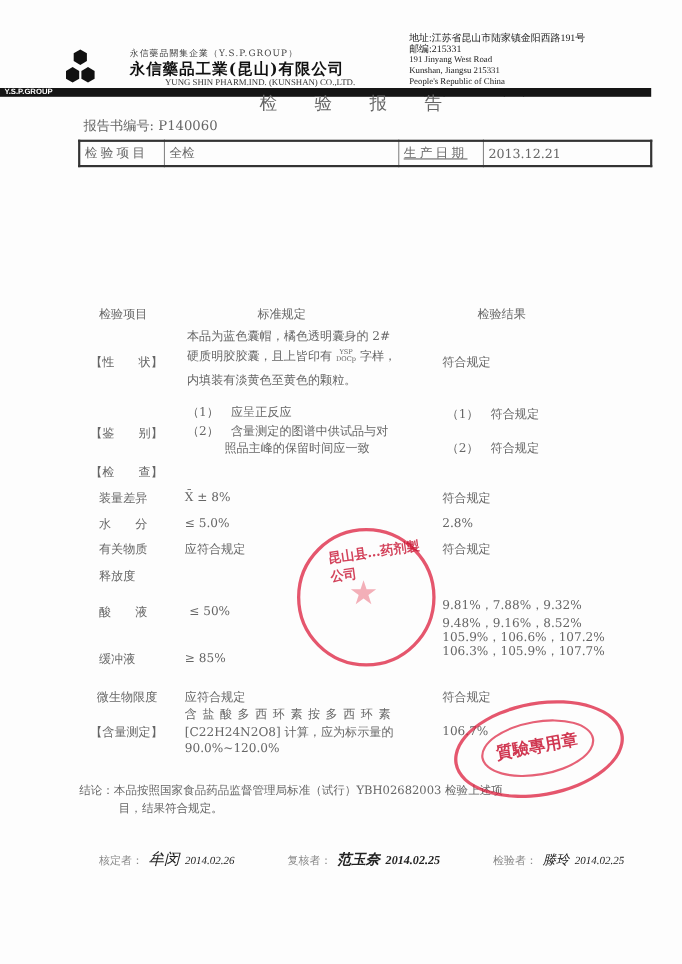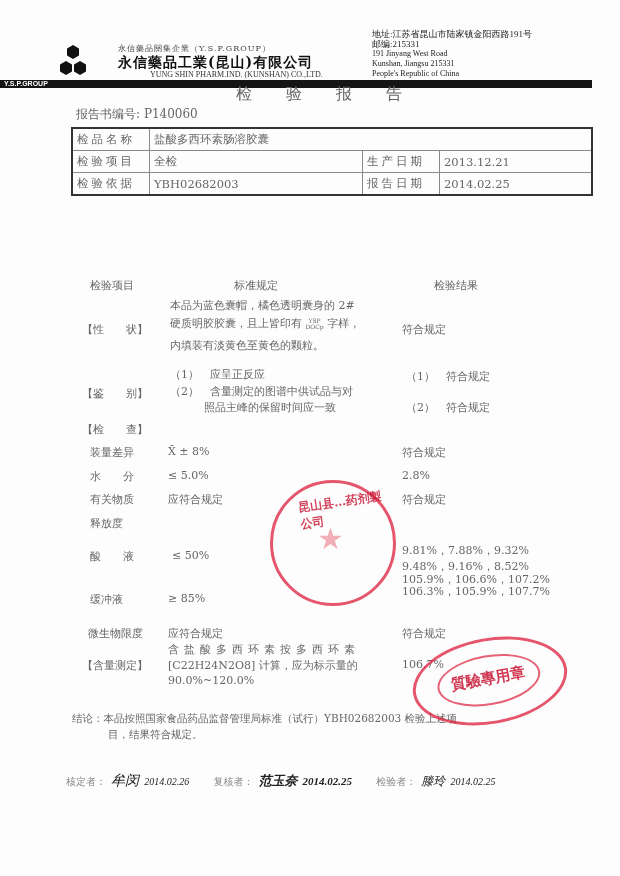--- a/index.html
+++ b/index.html
@@ -13,33 +13,33 @@
   .addr { left:372px; top:29px; font-size:8px; color:#222; line-height:10px; font-family:"Liberation Serif", serif; }
   .addr .cn { font-size:9px; }
   .bar { left:0; top:80px; width:592px; height:8px; background:#151515; }
   .bar-tag { left:4px; top:80px; height:8px; font-size:7px; color:#fff; font-weight:bold; font-family:"Liberation Sans", sans-serif; line-height:8px; }
   .title { left:236px; top:84px; font-size:16px; color:#666; letter-spacing:34px; }
   .rptno { left:76px; top:106px; font-size:12px; color:#666; }
   table.info { position:absolute; left:71px; top:127px; width:522px; border-collapse:collapse; font-size:11.5px; color:#666; }
   table.info td { border:1px solid #888; height:21px; padding:0 4px; }
   table.info { border:2px solid #333; }
   td.lbl { width:68px; letter-spacing:3px; white-space:nowrap; }
-  td.lbl2 { width:68px; letter-spacing:3px; white-space:nowrap; }
+  td.lbl2 { width:68px; letter-spacing:3px; white-space:nowrap;text-decoration:underline; }
   .hdr { top:278px; font-size:11px; color:#666; }
   .txt { font-size:11px; color:#666; }
   .res { font-size:11px; color:#666; }
   .small { font-size:6px; line-height:6px; display:inline-block; vertical-align:middle; text-align:center; }
   .stamp1 { left:270px; top:480px; width:120px; height:120px; border-radius:50%; border:3px solid rgba(220,30,60,.75); }
   .stamp1 .t { position:absolute; left:26px; top:10px; font-size:12px; color:rgba(200,20,50,.8); font-weight:bold; transform:rotate(-8deg); }
   .stamp1 .star { position:absolute; left:44px; top:38px; font-size:30px; color:rgba(230,80,100,.45); }
   .stamp2 { left:412px; top:638px; width:150px; height:80px; border-radius:50%; border:3px solid rgba(220,30,60,.75); transform:rotate(-10deg); }
   .stamp2 .inner { position:absolute; left:22px; top:14px; width:100px; height:46px; border-radius:50%; border:2px solid rgba(220,30,60,.7); }
   .stamp2 .t { position:absolute; left:12px; top:12px; font-size:15px; color:rgba(200,20,50,.85); font-weight:bold; }
   .sig { font-family:Liberation Serif, serif; color:#222; font-style:italic; }
-  .slabel { font-size:10px; color:#888; }
+  .slabel { font-size:10px; color:#888;margin-left:24px; }
 </style>
 </head>
 <body>
 
 <svg class="abs logo" viewBox="0 0 30 34">
   <polygon points="15,1 21,4.5 21,11.5 15,15 9,11.5 9,4.5" fill="#111"></polygon>
   <polygon points="8,17 14,20.5 14,27.5 8,31 2,27.5 2,20.5" fill="#111"></polygon>
   <polygon points="22,17 28,20.5 28,27.5 22,31 16,27.5 16,20.5" fill="#111"></polygon>
 </svg>
 <div class="abs grp-cn">永信藥品關集企業（Y.S.P.GROUP）</div>
@@ -57,35 +57,25 @@
 <div class="abs bar-tag">Y.S.P.GROUP</div>
 <div class="abs title">检验报告</div>
 
 <div class="abs rptno">
   <span>报告书编号:</span>
   <span>P140060</span>
 </div>
 
 <table class="info">
   <tbody>
-      <tr>
-    <td class="lbl">检品名称</td>
-    <td colspan="3">盐酸多西环素肠溶胶囊</td>
-  </tr>
   <tr>
     <td class="lbl">检验项目</td>
     <td style="width:204px">全检</td>
     <td class="lbl2">生产日期</td>
     <td>2013.12.21</td>
-  </tr>
-  <tr>
-    <td class="lbl">检验依据</td>
-    <td>YBH02682003</td>
-    <td class="lbl2">报告日期</td>
-    <td>2014.02.25</td>
   </tr>
 </tbody>
   </table>
 
 <div class="abs hdr" style="left:90px">检验项目</div>
 <div class="abs hdr" style="left:234px">标准规定</div>
 <div class="abs hdr" style="left:434px">检验结果</div>
 
 <div class="abs txt" style="left:82px;top:322px">【性　　状】</div>
 <div class="abs txt" style="left:170px;top:298px">本品为蓝色囊帽，橘色透明囊身的 2#</div>

